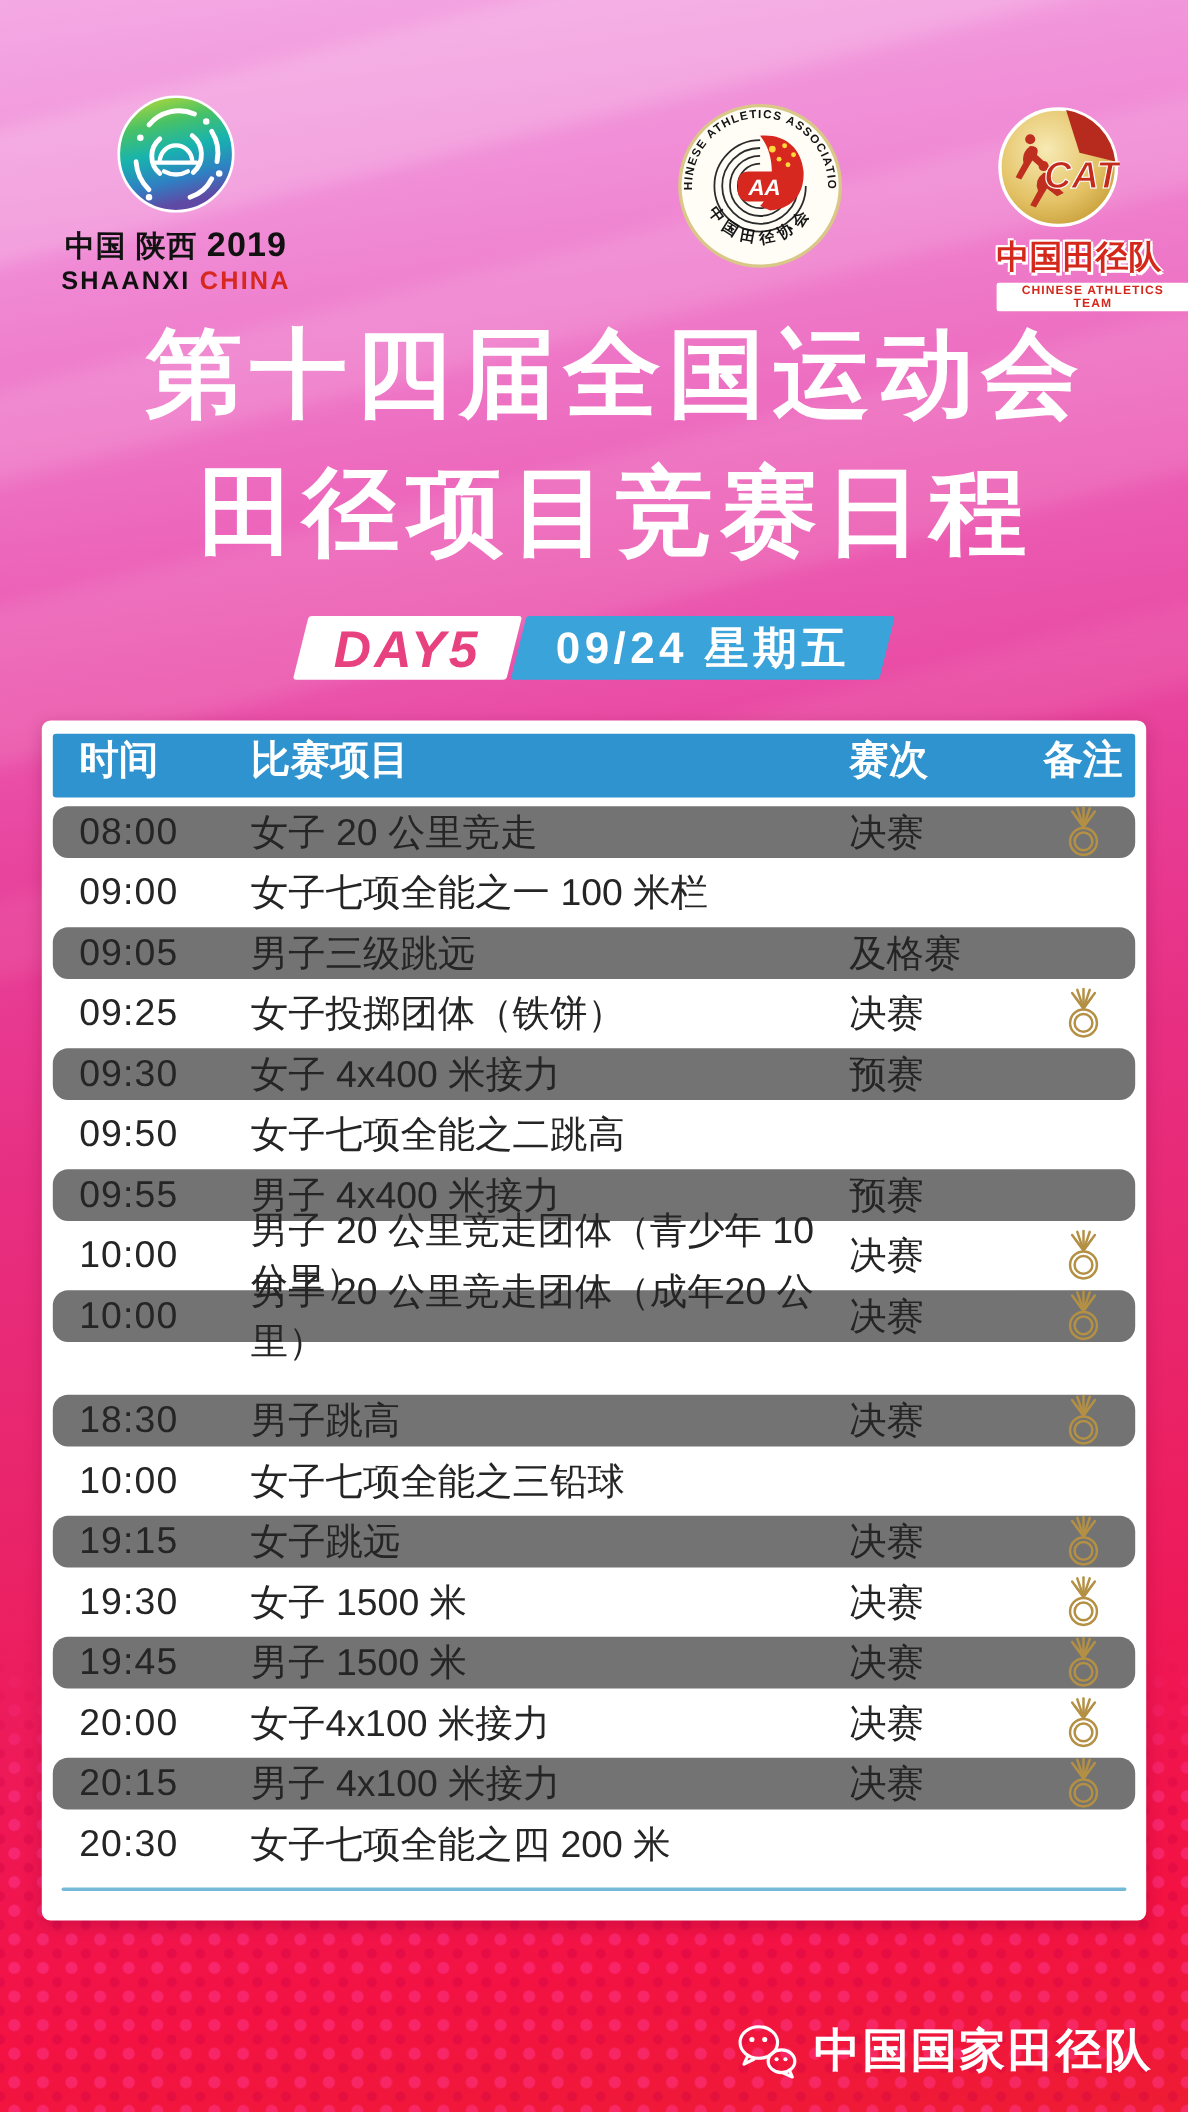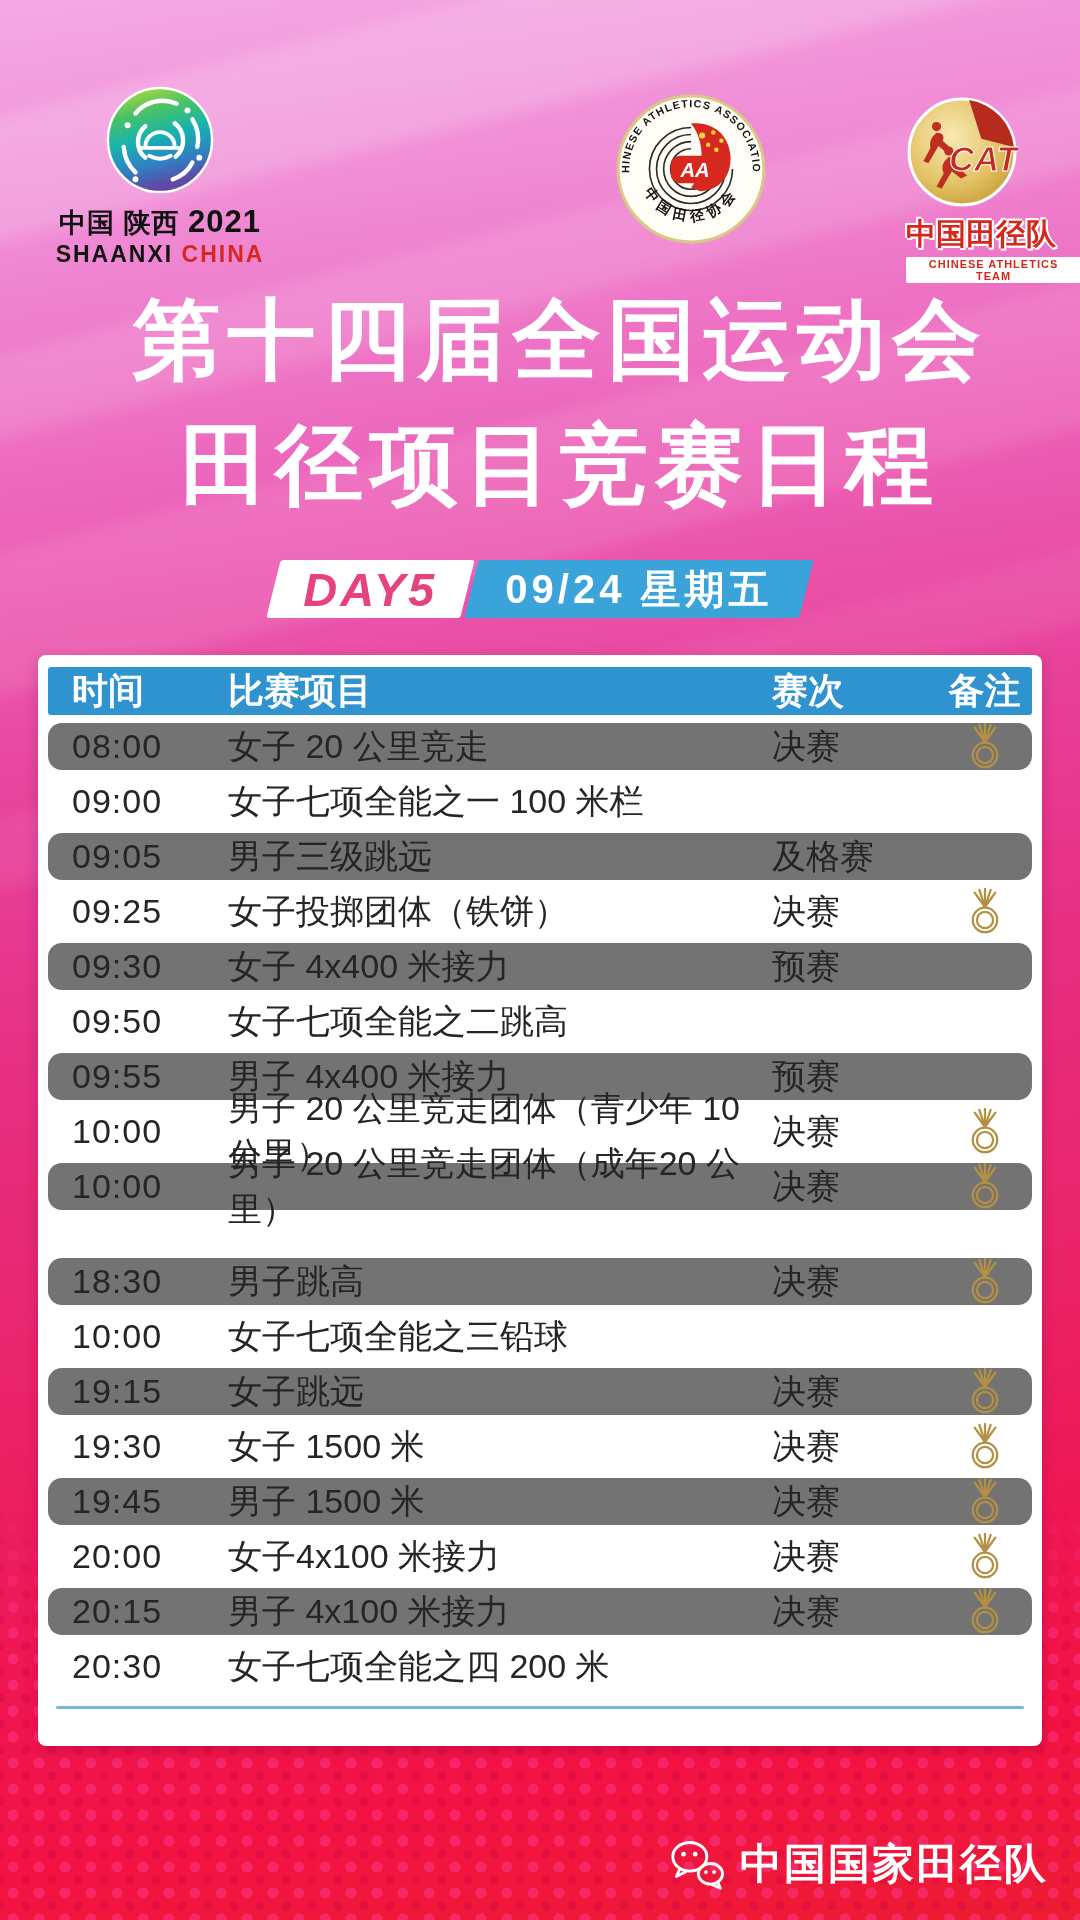--- a/index.html
+++ b/index.html
@@ -50,21 +50,21 @@
   .day-badge { position:absolute; top:560px; left:50%; transform:translateX(-50%) skewX(-14deg); display:flex; height:58px; }
   .day-badge .seg { display:flex; align-items:center; justify-content:center; }
   .seg-day { background:#fff; padding:0 30px; border-radius:3px; }
   .seg-day span { transform:skewX(14deg); font-style:italic; font-weight:900; font-size:47px; color:#e8417f; letter-spacing:3px; }
   .seg-date { background:#3aa3da; padding:0 34px; border-radius:3px; margin-left:4px; }
   .seg-date span { transform:skewX(14deg); font-weight:800; font-size:40px; color:#fff; letter-spacing:4px; }
 
   
   .card { position:absolute; left:38px; top:655px; width:1004px; height:1091px;
     background:#fff; border-radius:8px; padding:12px 10px 0; box-shadow:0 4px 14px rgba(120,0,50,.25); }
-  .thead { display:flex; height:48px; background:#2e93cf; border-radius:3px;
+  .thead { display:flex; height:58px; background:#2e93cf; border-radius:3px;
     color:#fff; font-weight:800; font-size:36px; }
   .c-time  { width:170px; padding-left:24px; }
   .c-event { flex:1; padding-left:10px; }
   .c-round { width:165px; }
   .c-note  { width:95px; display:flex; justify-content:center; }
   .row { display:flex; align-items:center; height:47px; margin-top:8px; border-radius:14px;
     font-size:34px; color:#252525; }
   .row.shaded { background:#737373; }
   .row .c-time { letter-spacing:1px; }
   .section-gap { height:40px; }
@@ -114,21 +114,21 @@
       </g>
       <g fill="#fff">
         <circle cx="83" cy="25" r="3"></circle>
           <circle cx="95" cy="73" r="3"></circle>
         <circle cx="30" cy="95" r="3"></circle>
           <circle cx="22" cy="40" r="3"></circle>
       </g>
     </svg>
     <div class="sx-l1">
       <span>中国 陕西</span>
-      <span class="sx-year">2021</span>
+      <span class="sx-year">2019</span>
     </div>
     <div class="sx-l2">
       <span>SHAANXI</span>
       <span class="sx-red">CHINA</span>
     </div>
   </div>
 
   <div class="logo logo-caa">
     <svg viewBox="0 0 150 150" width="152" height="152">
       <circle cx="75" cy="75" r="72" fill="#fffdf6" stroke="#d9c788" stroke-width="3"></circle>

